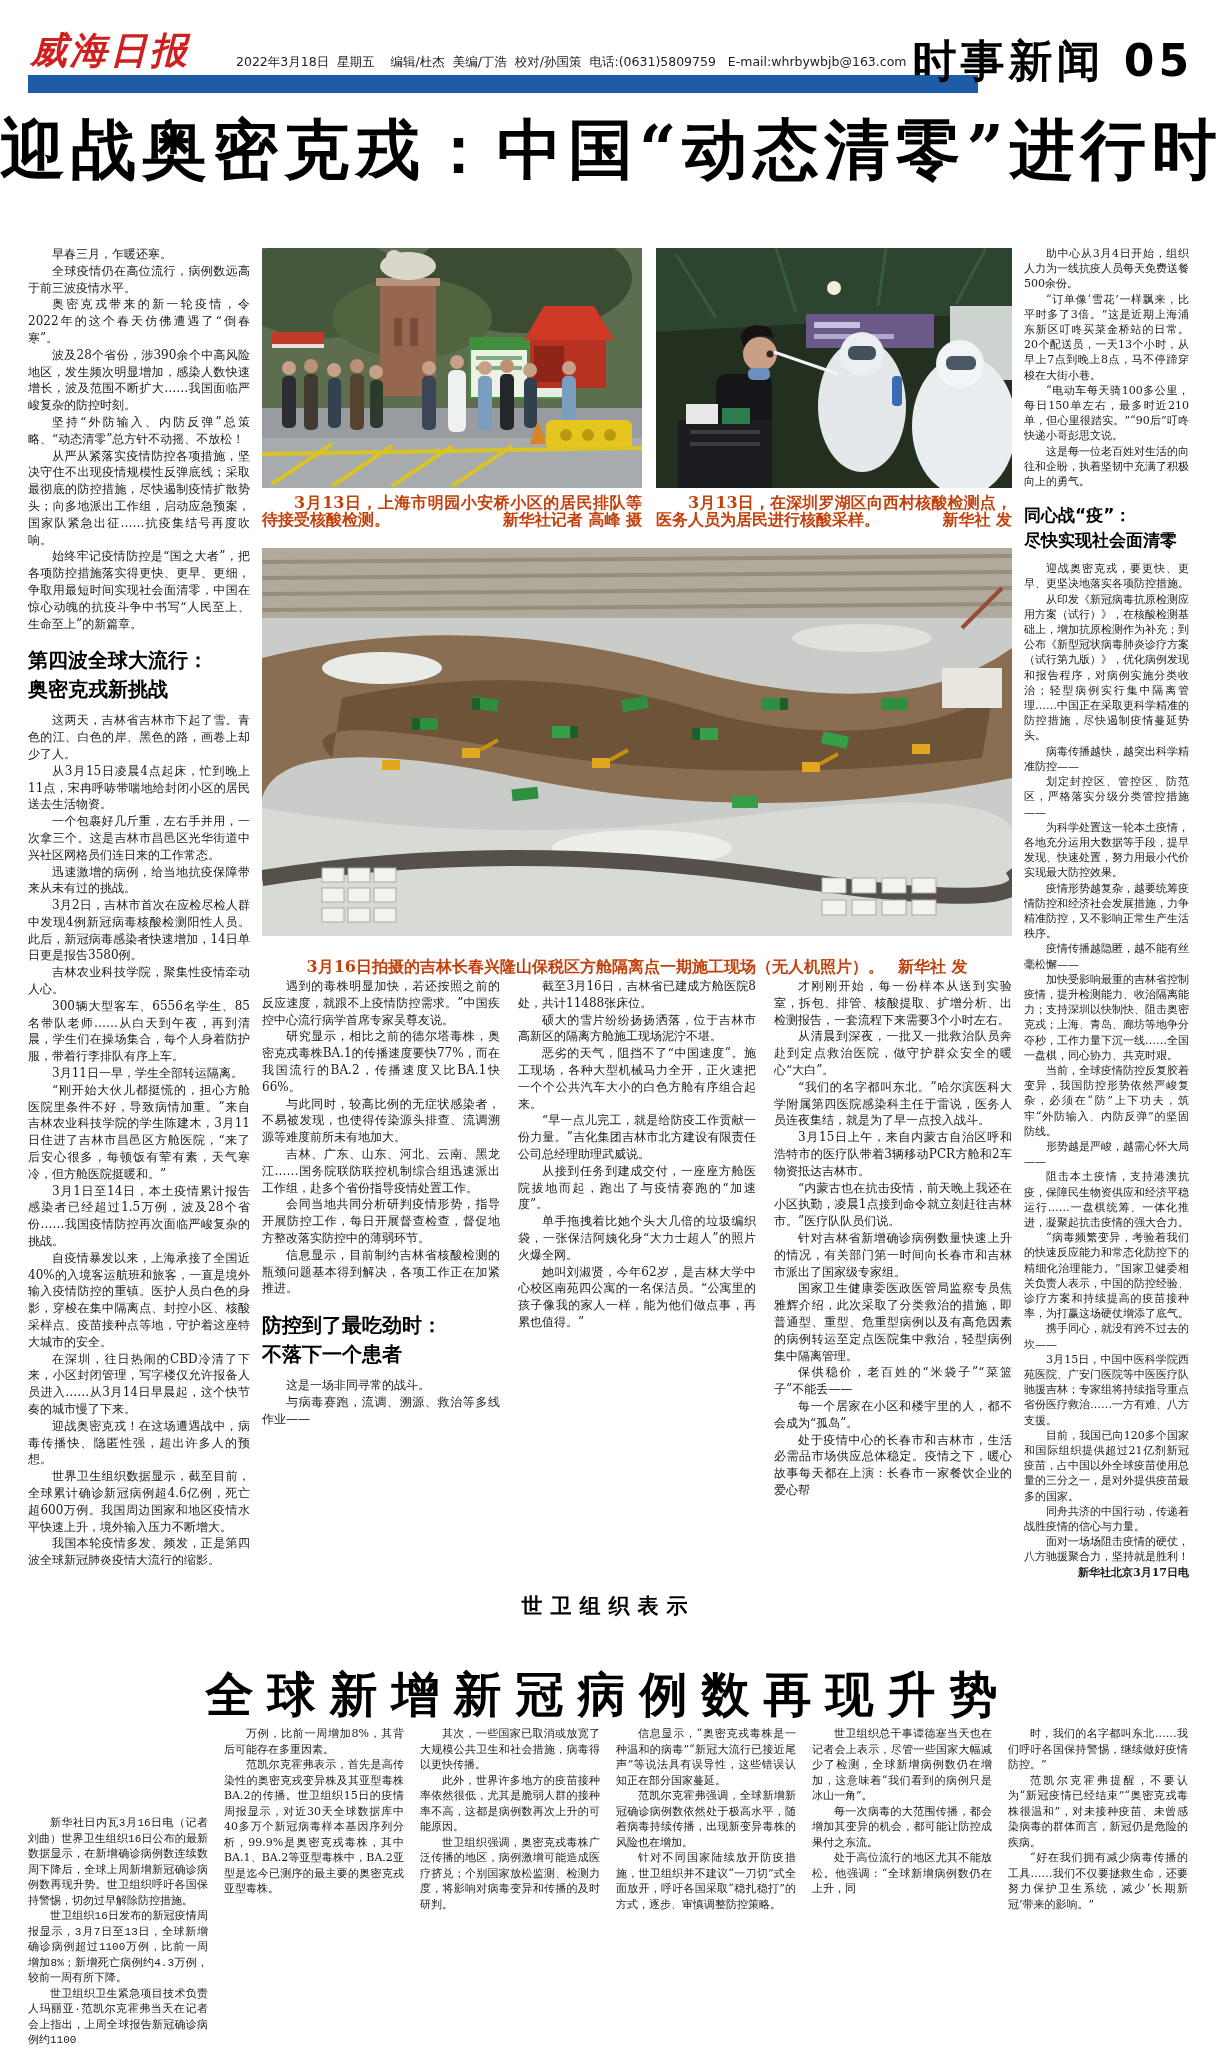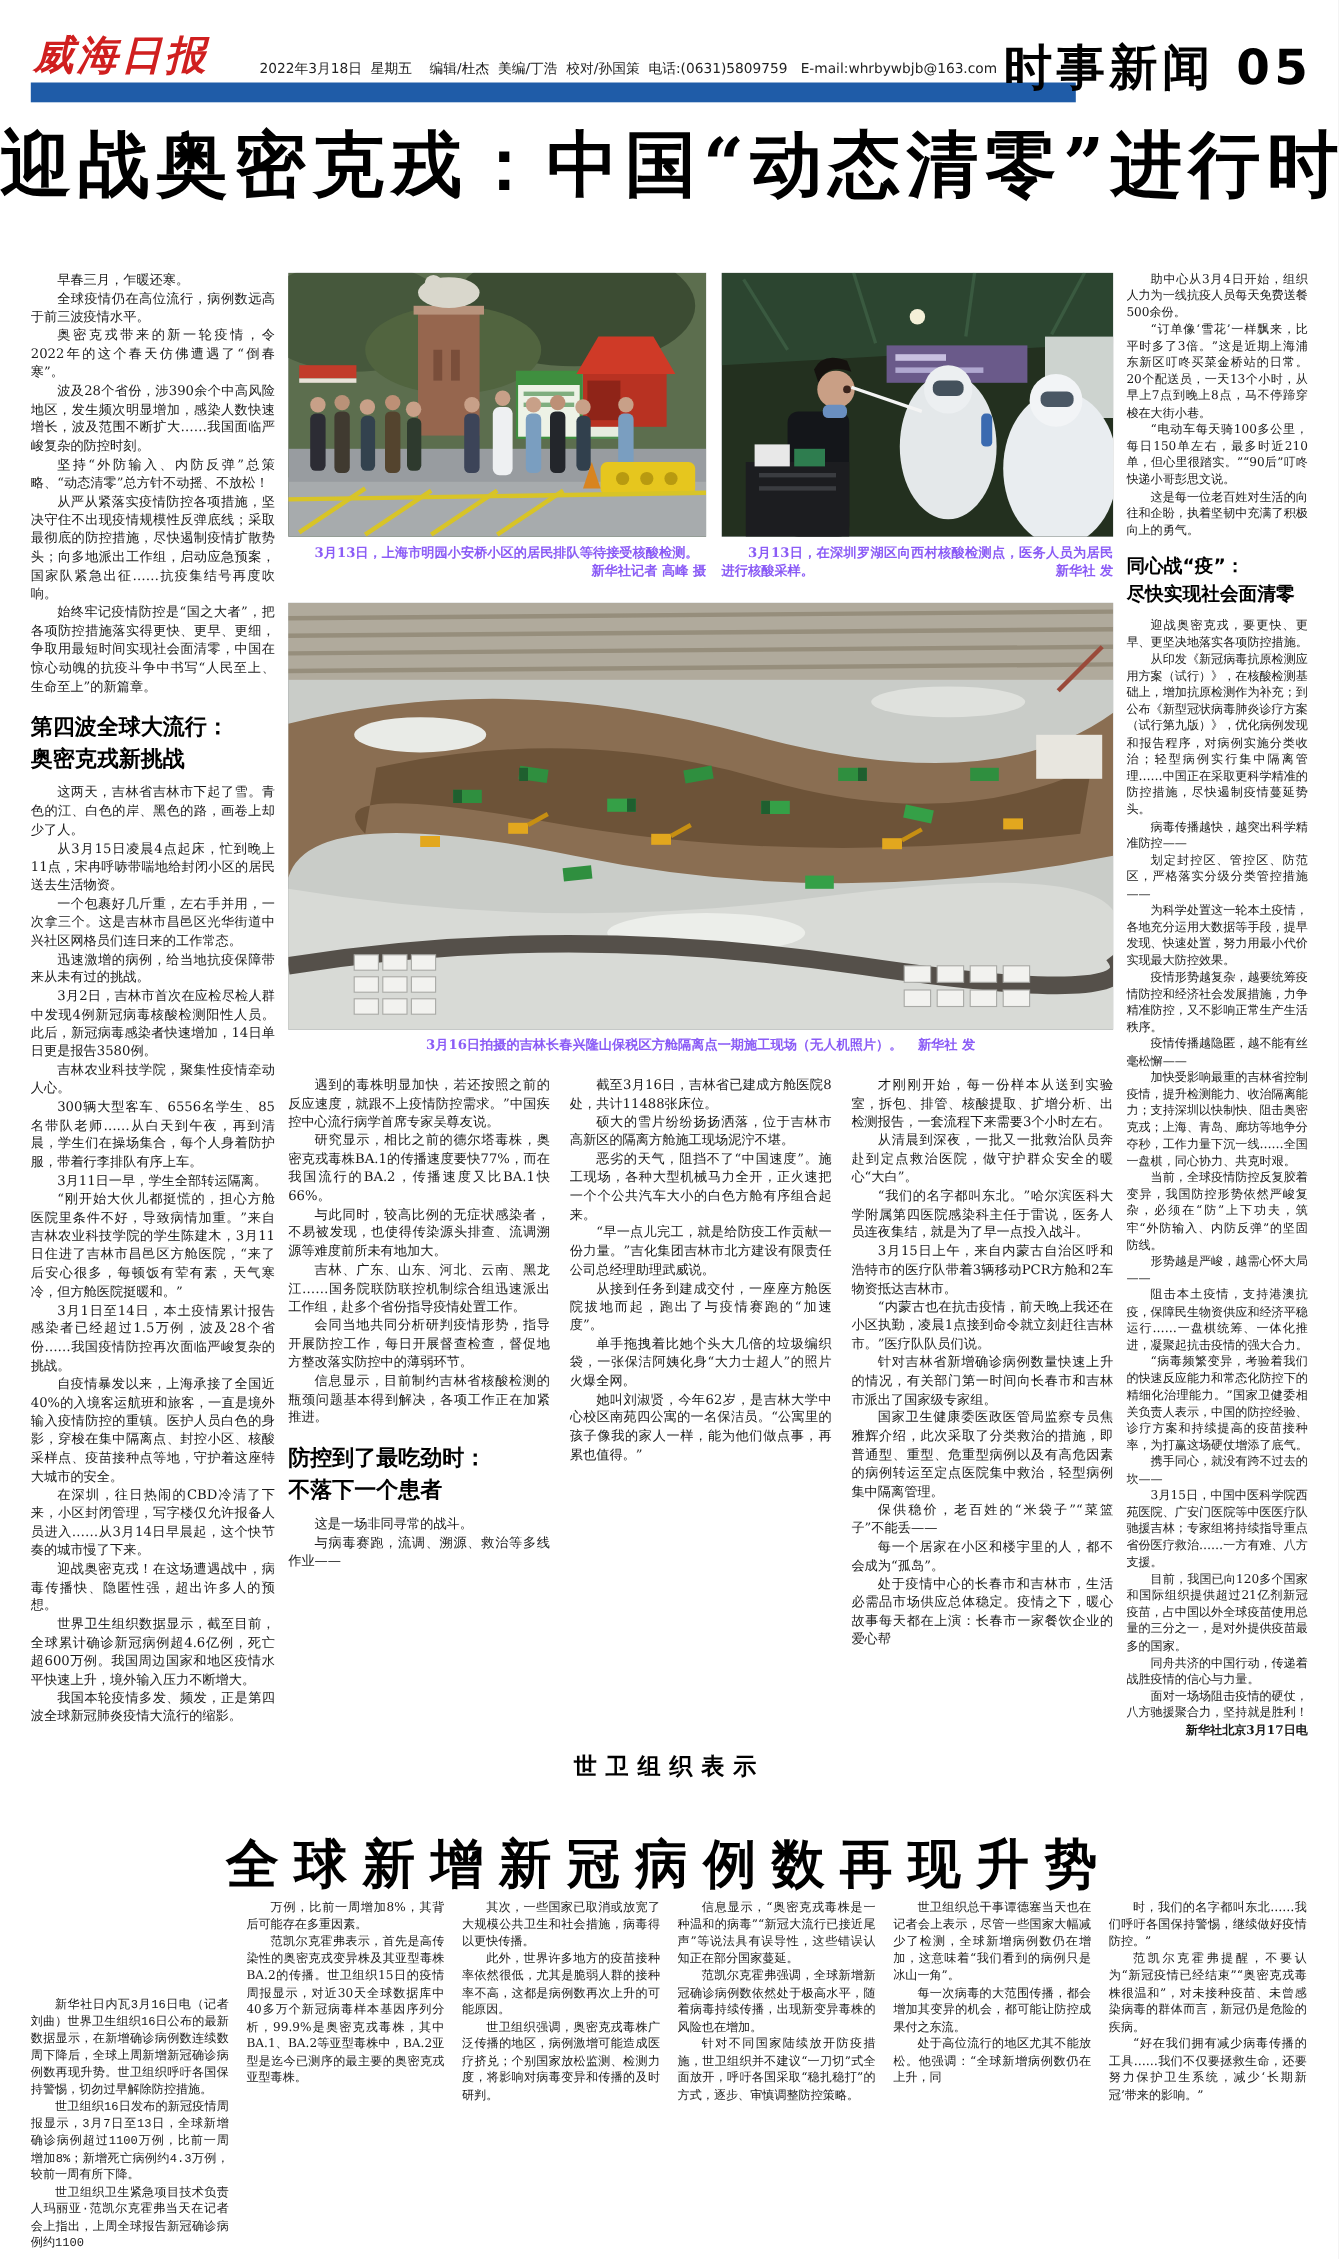--- a/index.html
+++ b/index.html
@@ -25,25 +25,25 @@
   .col p{margin:0;text-indent:2em;}
   .col-narrow{font-size:11px;line-height:15.2px;}
   .col-bottom{font-size:11px;line-height:15.5px;}
   .subhead{font-family:"DejaVu Sans",sans-serif;font-weight:bold;color:#000;
         font-size:20px;line-height:29px;text-indent:0;margin:14px 0 8px 0;text-align:left;}
   .subhead-sm{font-size:17px;line-height:25px;}
   .wire{text-align:right;margin-top:6px;font-weight:bold;}
   
   .photo{overflow:hidden;background:#9aa0a0;}
   .photo svg{display:block;width:100%;height:100%;}
-  .caption{font-size:12px;line-height:17px;font-weight:bold;text-align:justify;color:#8b5cf6;}
+  .caption{font-size:16px;line-height:17px;font-weight:bold;text-align:justify;color:#c2410c;}
   .caption p{margin:0;text-indent:2em;}
   .caption .credit{float:right;font-weight:bold;}
   .caption-center{text-align:center;}
-  .caption-center p{text-indent:0;}
+  .caption-center p{text-indent:0;margin-top:16px;}
   .caption-center .credit{float:none;margin-left:14px;}
 </style>
 </head>
 <body>
 
 <div class="page">
 
   <div class="abs" style="left:30px;top:26px;">
     <span class="logo">威海日报</span>
   </div>

